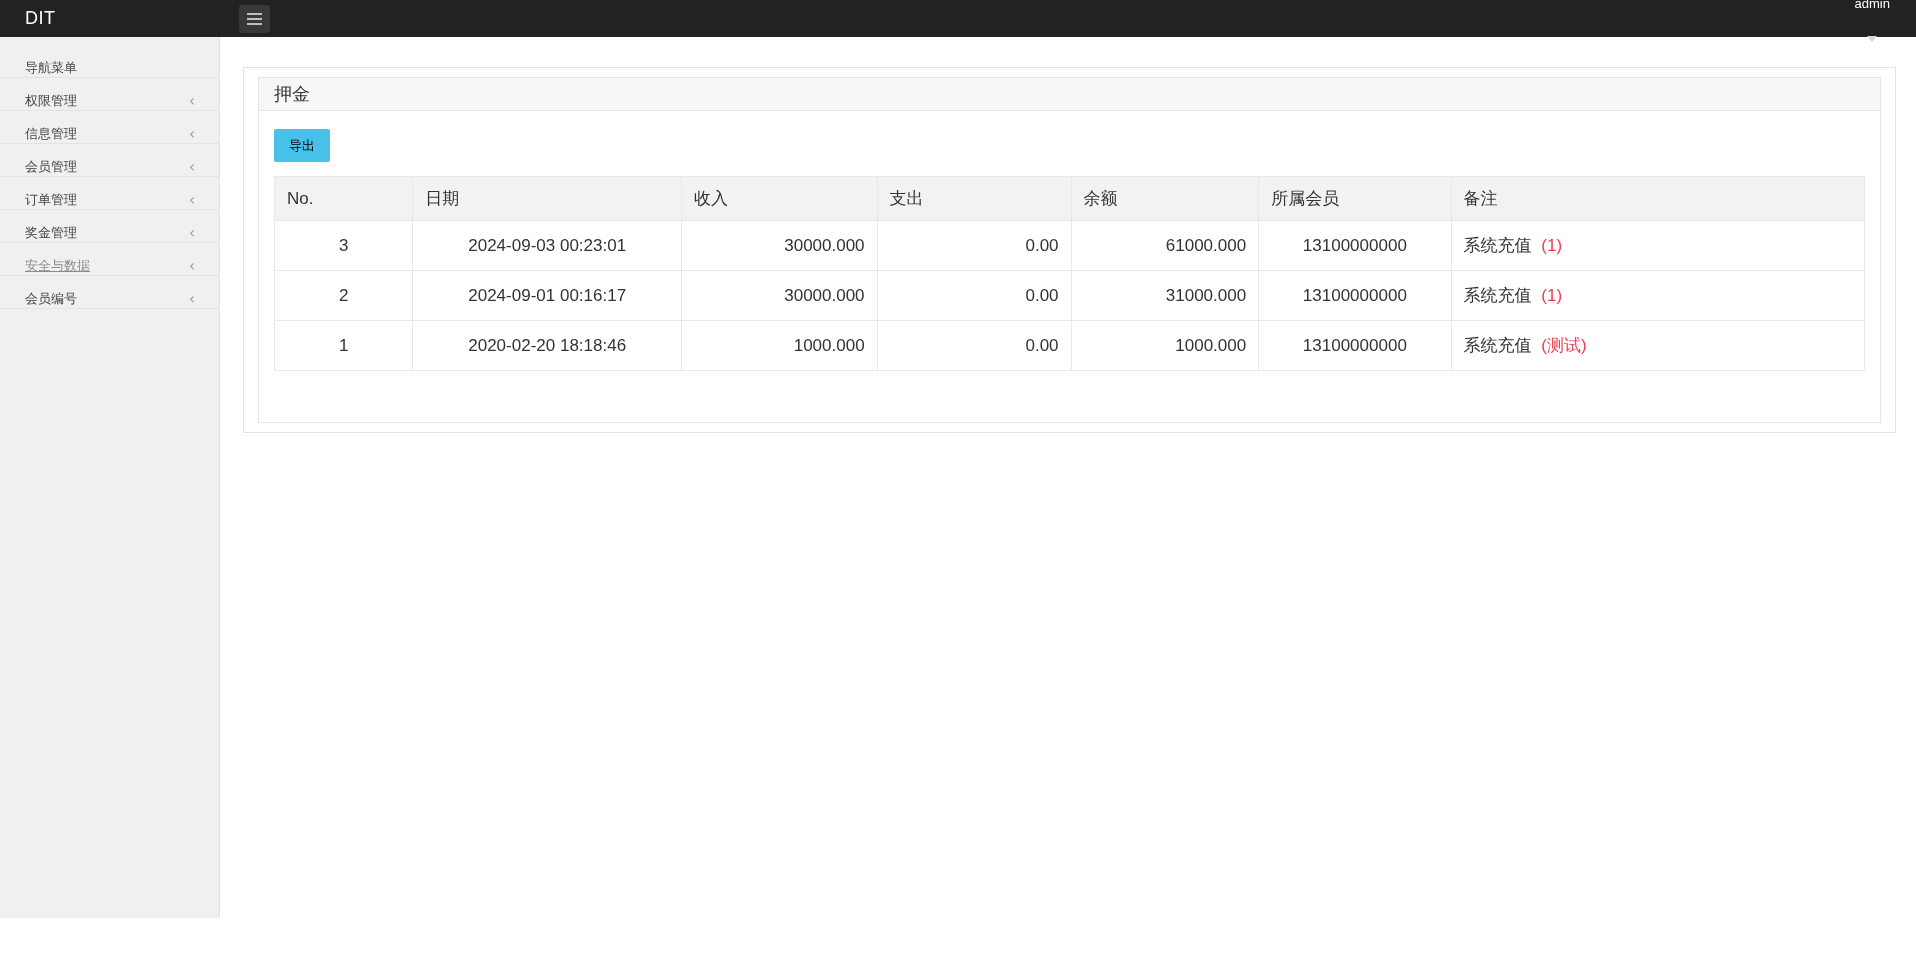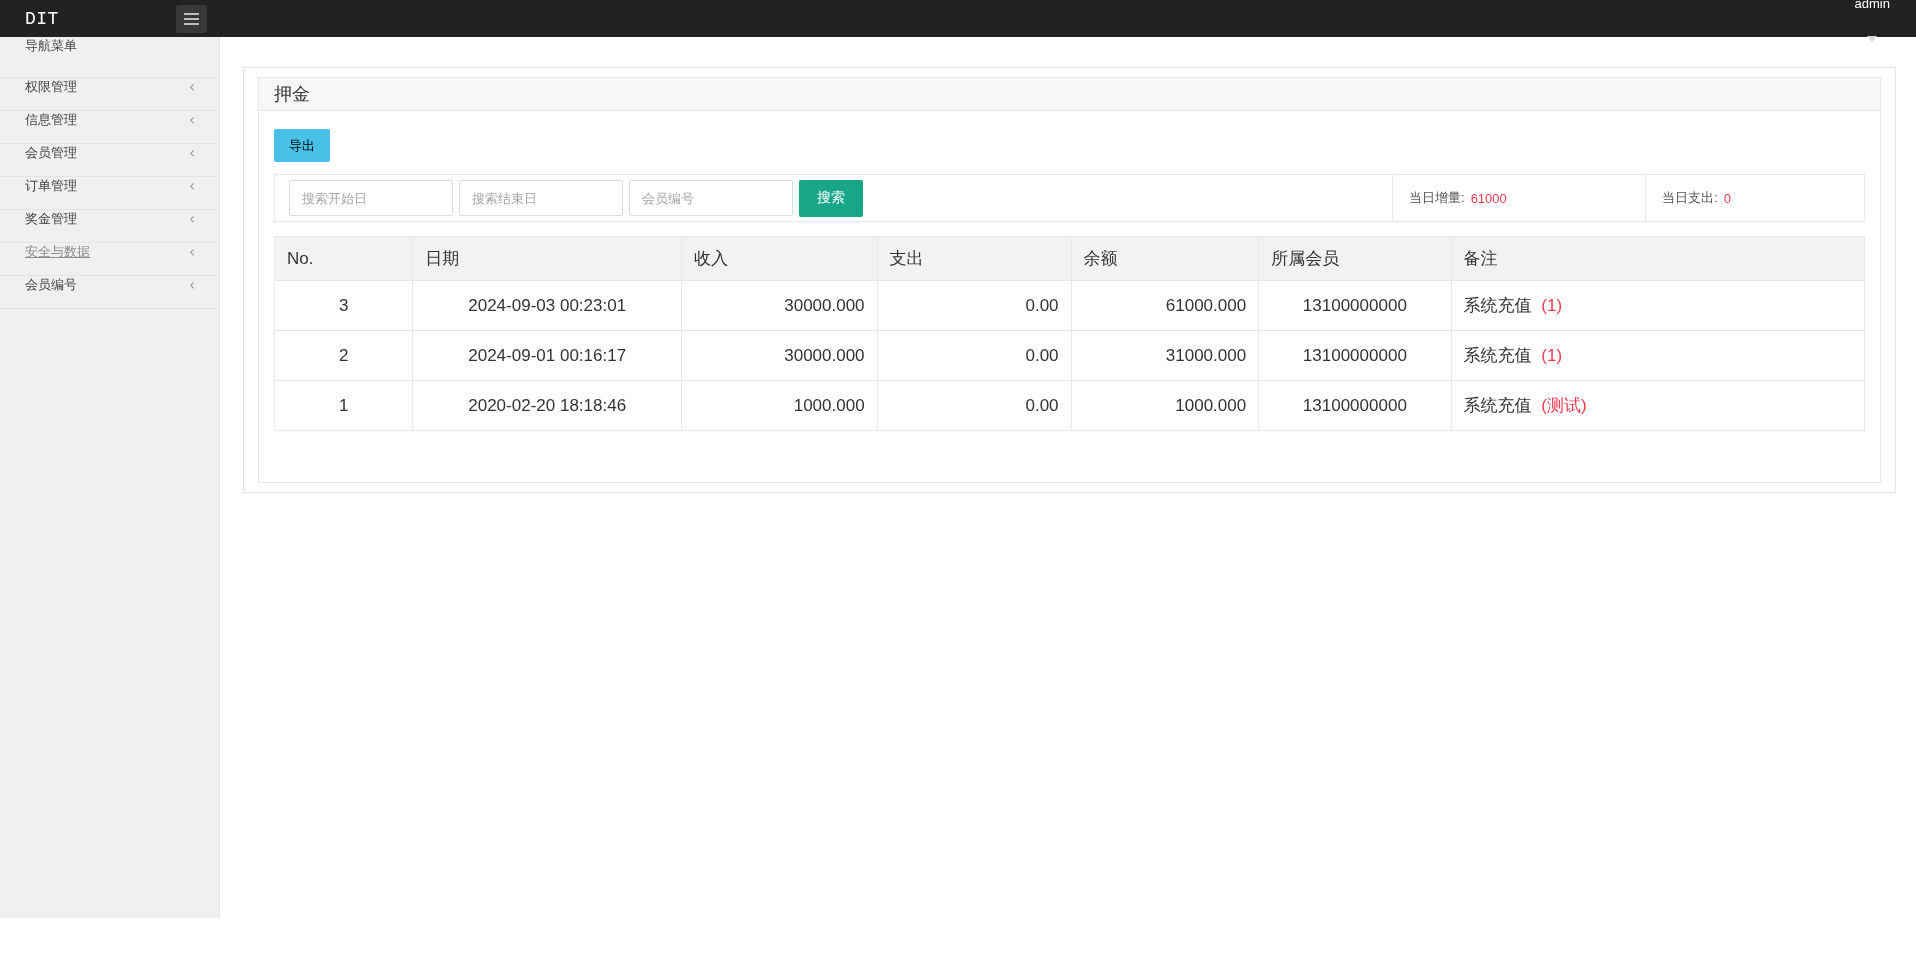--- a/index.html
+++ b/index.html
@@ -10,34 +10,34 @@
     --search-teal:#18a689;
     --accent-red:#ee3c50;
     --text-main:#333333;
   }
   *{box-sizing:border-box;margin:0;padding:0;}
   html,body{width:1916px;height:959px;overflow:hidden;background:#ffffff;
     font-family:"Liberation Sans","DejaVu Sans",sans-serif;color:var(--text-main);}
 
   
   .topbar{height:37px;background:var(--topbar-bg);display:flex;align-items:center;}
-  .brand{width:176px;padding-left:25px;color:#ffffff;font-size:18px;letter-spacing:.5px;font-family:Liberation Mono, monospace;}
+  .brand{width:239px;padding-left:25px;color:#ffffff;font-size:18px;letter-spacing:.5px;}
   .menu-toggle{width:31px;height:28px;margin-left:0;background:#383838;border-radius:3px;
     display:flex;flex-direction:column;justify-content:center;align-items:center;gap:3px;cursor:pointer;}
   .menu-toggle span{display:block;width:15px;height:2px;background:#bdbdbd;}
   .topbar-spacer{flex:1;}
   .user-menu{display:flex;align-items:center;gap:25px;color:#ffffff;font-size:13px;
     margin-right:26px;cursor:pointer;flex-direction:column;}
   .caret-down{width:0;height:0;border-left:5px solid transparent;border-right:5px solid transparent;
     border-top:6px solid #d8d8d8;}
 
   
   .layout{display:flex;align-items:flex-start;}
   .sidebar{width:220px;height:881px;background:var(--sidebar-bg);border-right:1px solid #e3e3e3;}
-  .side-item{height:33px;display:flex;align-items:flex-start;justify-content:space-between;
+  .side-item{height:33px;display:flex;align-items:flex-end;justify-content:space-between;
     padding:0 24px 0 25px;border-bottom:1px solid #e4e4e4;font-size:13px;color:#444;cursor:pointer;}
   .side-item.header{height:41px;cursor:default;color:#484848;}
   .side-item .chev{color:#999;font-size:15px;font-family:"DejaVu Sans",sans-serif;}
   .side-item.dimmed .lbl{color:#8b8b8b;text-decoration:underline;}
 
   .content{flex:1;}
   .card{margin:30px 20px 0 23px;background:#fff;border:1px solid #e4e4e4;padding:9px 14px;}
   .panel{border:1px solid var(--border-light);}
   .panel-header{height:33px;line-height:32px;background:#f7f7f7;border-bottom:1px solid var(--border-light);
     padding:0 15px;font-size:18px;color:#333;}
@@ -125,36 +125,20 @@
   </div>
 
   <div class="content">
     <div class="card">
       <div class="panel">
         <div class="panel-header">押金</div>
         <div class="panel-body">
 
           <button class="btn-export">导出</button>
 
-          <div class="search-bar">
-            <div class="search-fields">
-              <input type="text" placeholder="搜索开始日" style="">
-              <input type="text" placeholder="搜索结束日" style="">
-              <input type="text" placeholder="会员编号" style="">
-              <button class="btn-search">搜索</button>
-            </div>
-            <div class="stat-cell c1">
-              <span>当日增量:</span>
-              <span class="stat-val">61000</span>
-            </div>
-            <div class="stat-cell c2">
-              <span>当日支出:</span>
-              <span class="stat-val">0</span>
-            </div>
-          </div>
 
           <table class="data">
             <colgroup>
               <col style="width:8.7%">
                 <col style="width:16.9%">
                 <col style="width:12.3%">
               <col style="width:12.2%">
                 <col style="width:11.8%">
                 <col style="width:12.1%">
                 <col style="width:26%">

